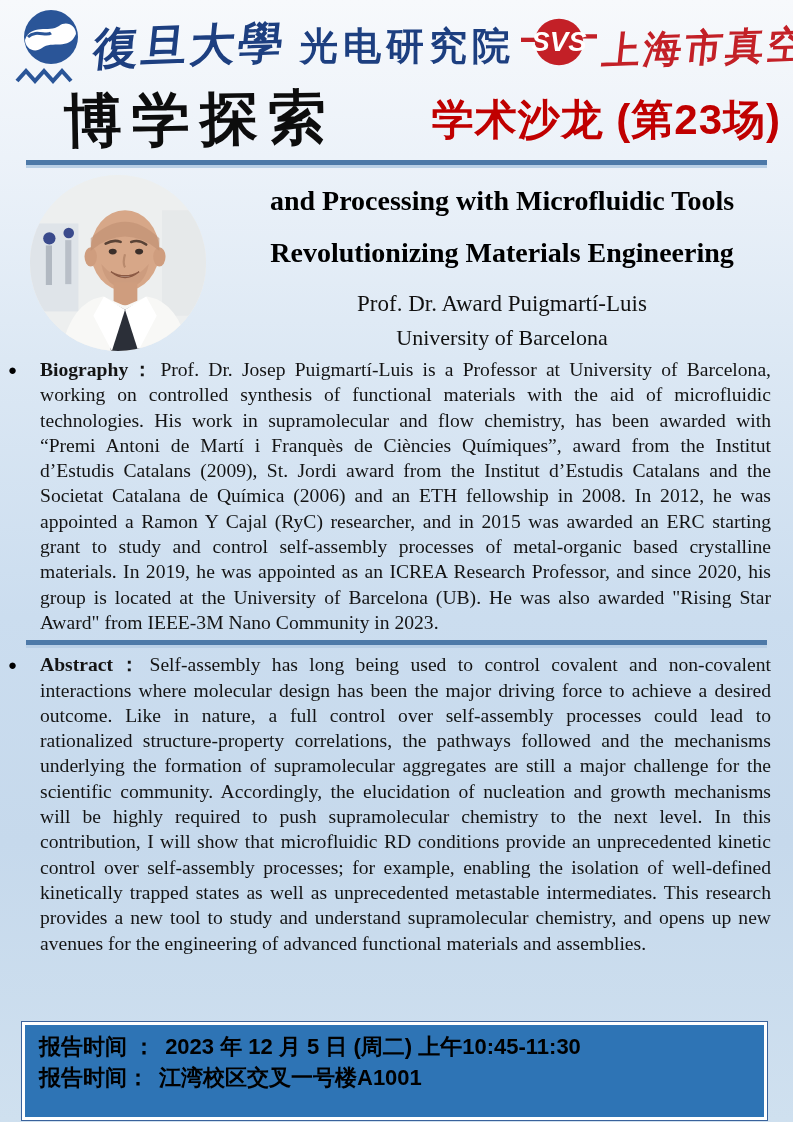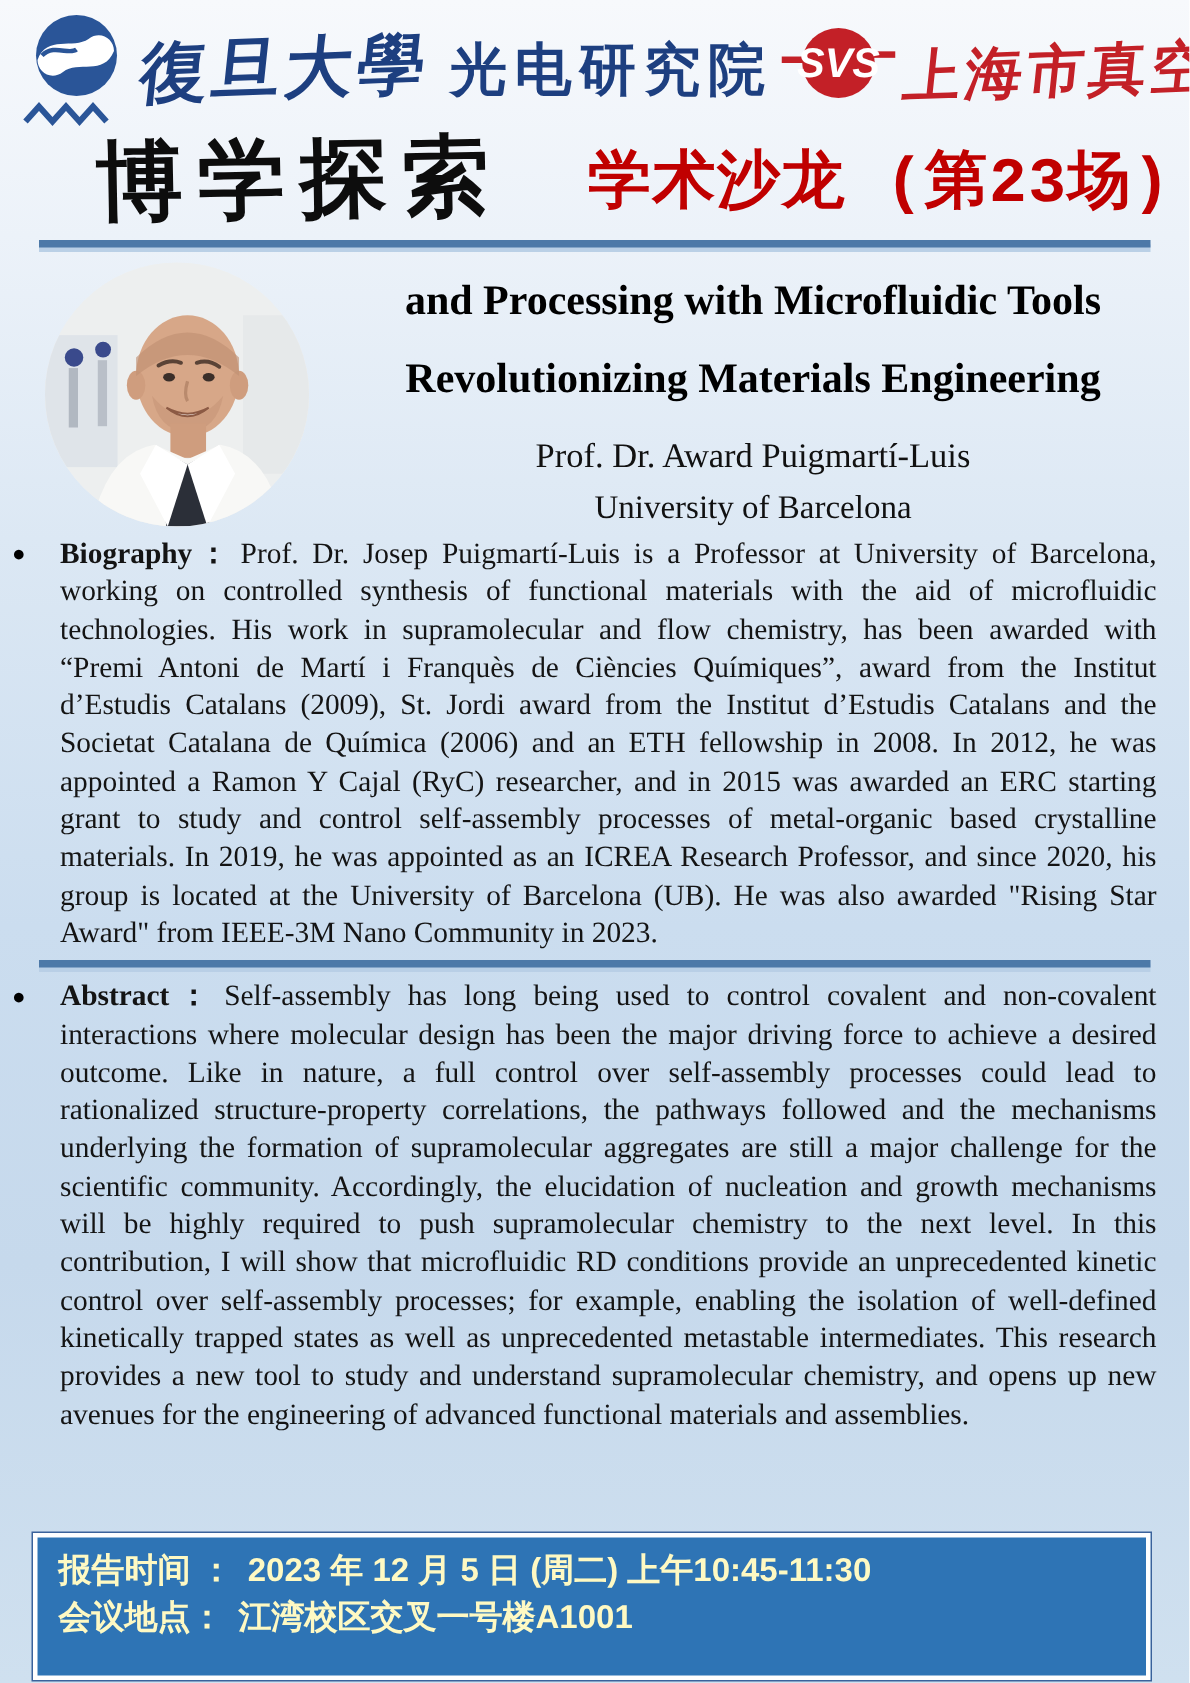--- a/index.html
+++ b/index.html
@@ -17,21 +17,21 @@
   .institute-name { font-size:38px; font-weight:600; color:#1d3f80;
      margin-left:14px; letter-spacing:5px; white-space:nowrap; }
   .svs-logo { flex:0 0 auto; margin-left:6px; margin-top:-4px;text-align:right; }
   .society-name { font-size:38px; font-weight:700; color:#c32027;
      transform:skewX(-8deg) rotate(-2deg); margin-left:6px; letter-spacing:3px; white-space:nowrap; }
   .row2 { display:flex; align-items:center; justify-content:space-between;
      padding:0 12px 0 64px; height:72px; }
   .motto { font-size:58px; font-weight:900; color:#0d0d0d; letter-spacing:10px;
      transform:rotate(-1deg); font-family:"Liberation Serif", serif; white-space:nowrap; }
   .series-title { font-size:42px; font-weight:900; color:#c00000;
-     font-family:Liberation Mono, monospace; white-space:nowrap; letter-spacing:1px;text-align:center; }
+     font-family:Liberation Sans, sans-serif; white-space:nowrap; letter-spacing:1px;text-align:center; }
   .divider { height:5px; background:#4d79a8; margin:4px 26px 0 26px;
      box-shadow:0 3px 0 rgba(183,206,229,0.95); }
   
   .speaker { position:relative; height:190px; }
   .photo { position:absolute; left:30px; top:10px; width:176px; height:176px;
      border-radius:50%; overflow:hidden; background:#eef0f0; }
   .photo svg { display:block; width:100%; height:100%; }
   .title-block { margin-left:228px; width:548px; text-align:center; padding-top:22px; }
   .talk-title { font-size:28px; font-weight:700; color:#000; line-height:1.0; margin-bottom:24px; }
   .speaker-name { font-size:23px; color:#111; margin-top:2px; }
@@ -40,21 +40,21 @@
   .para-row { display:flex; align-items:flex-start; padding:0 22px 0 8px; }
   .bullet { flex:0 0 32px; font-size:15px; line-height:25px; padding-top:1px; text-align:left; color:#000; }
   .para { flex:1; margin:0; font-size:19.6px; line-height:25.3px; text-align:justify; color:#141414; }
   .para b { font-weight:700; margin-right:4px; }
   .bio-row { margin-top:2px; }
   .divider2 { margin-top:5px; margin-bottom:7px; }
   
   .info-box { position:absolute; left:22px; right:26px; top:1022px; bottom:2px;
      background:#2e74b5; border:3px solid #ffffff; box-shadow:0 0 0 1px #3a629b;
      padding:7px 14px 0 14px; box-sizing:border-box;
-     font-family:"Liberation Sans", sans-serif; font-weight:700; color:#fef9c3;
+     font-family:"Liberation Sans", sans-serif; font-weight:700; color:#000000;
      font-size:22px; line-height:30.5px; }
   .detail-row { white-space:nowrap; }
   .detail-label { margin-right:10px; }
 </style>
 </head>
 <body>
 
 <div class="poster">
 
   <div class="logo-row">
@@ -132,17 +132,17 @@
   <div class="para-row">
     <span class="bullet">●</span>
     <p class="para"><b>Abstract：</b><span>Self-assembly has long being used to control covalent and non-covalent interactions where molecular design has been the major driving force to achieve a desired outcome. Like in nature, a full control over self-assembly processes could lead to rationalized structure-property correlations, the pathways followed and the mechanisms underlying the formation of supramolecular aggregates are still a major challenge for the scientific community. Accordingly, the elucidation of nucleation and growth mechanisms will be highly required to push supramolecular chemistry to the next level. In this contribution, I will show that microfluidic RD conditions provide an unprecedented kinetic control over self-assembly processes; for example, enabling the isolation of well-defined kinetically trapped states as well as unprecedented metastable intermediates. This research provides a new tool to study and understand supramolecular chemistry, and opens up new avenues for the engineering of advanced functional materials and assemblies.</span></p>
   </div>
 
   <div class="info-box">
     <div class="detail-row">
       <span class="detail-label">报告时间 ：</span><span>2023 年 12 月 5 日 (周二) 上午10:45-11:30</span>
     </div>
     <div class="detail-row">
-      <span class="detail-label">会议地点：</span><span>江湾校区交叉一号楼A1001</span>
+      <span class="detail-label">报告时间：</span><span>江湾校区交叉一号楼A1001</span>
     </div>
   </div>
 
 </div>
 
 </body></html>

